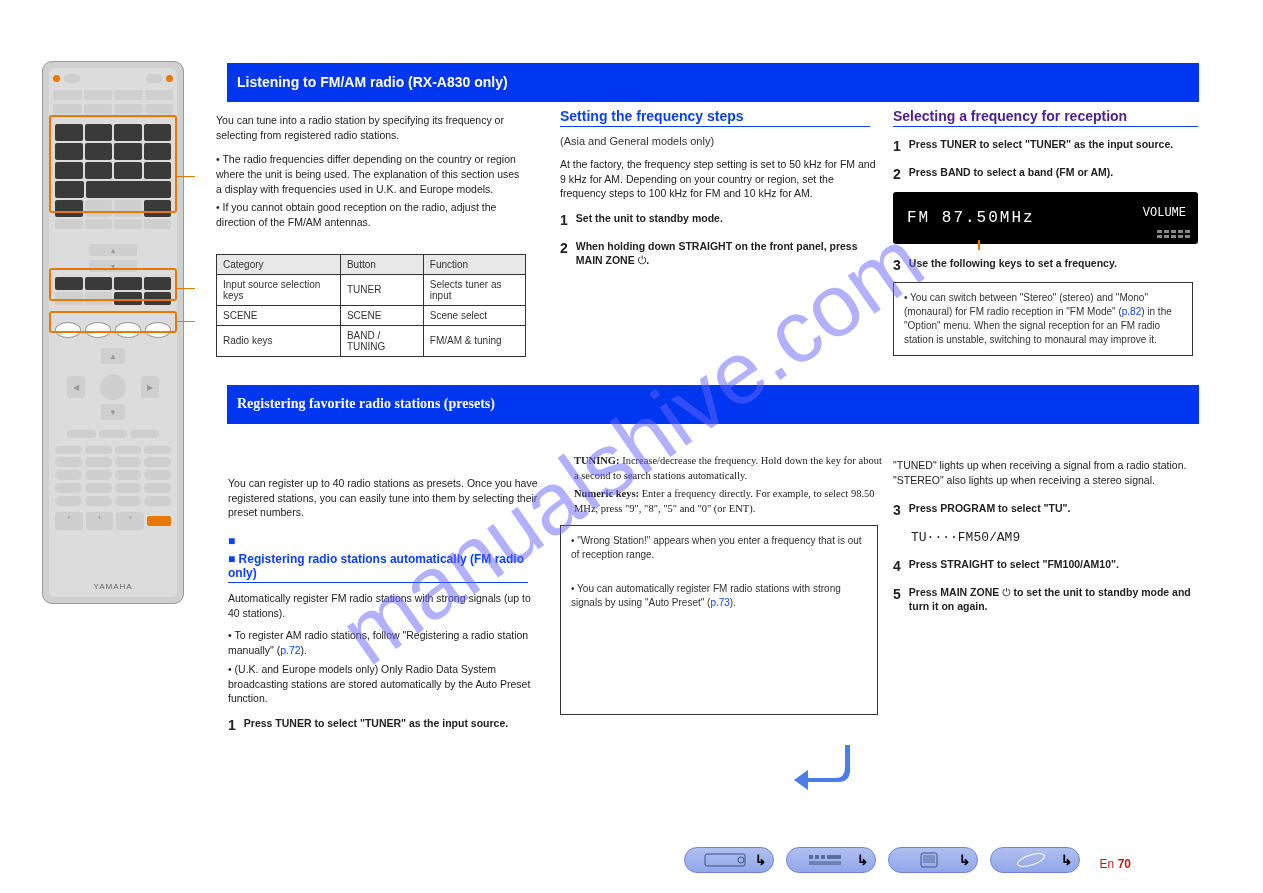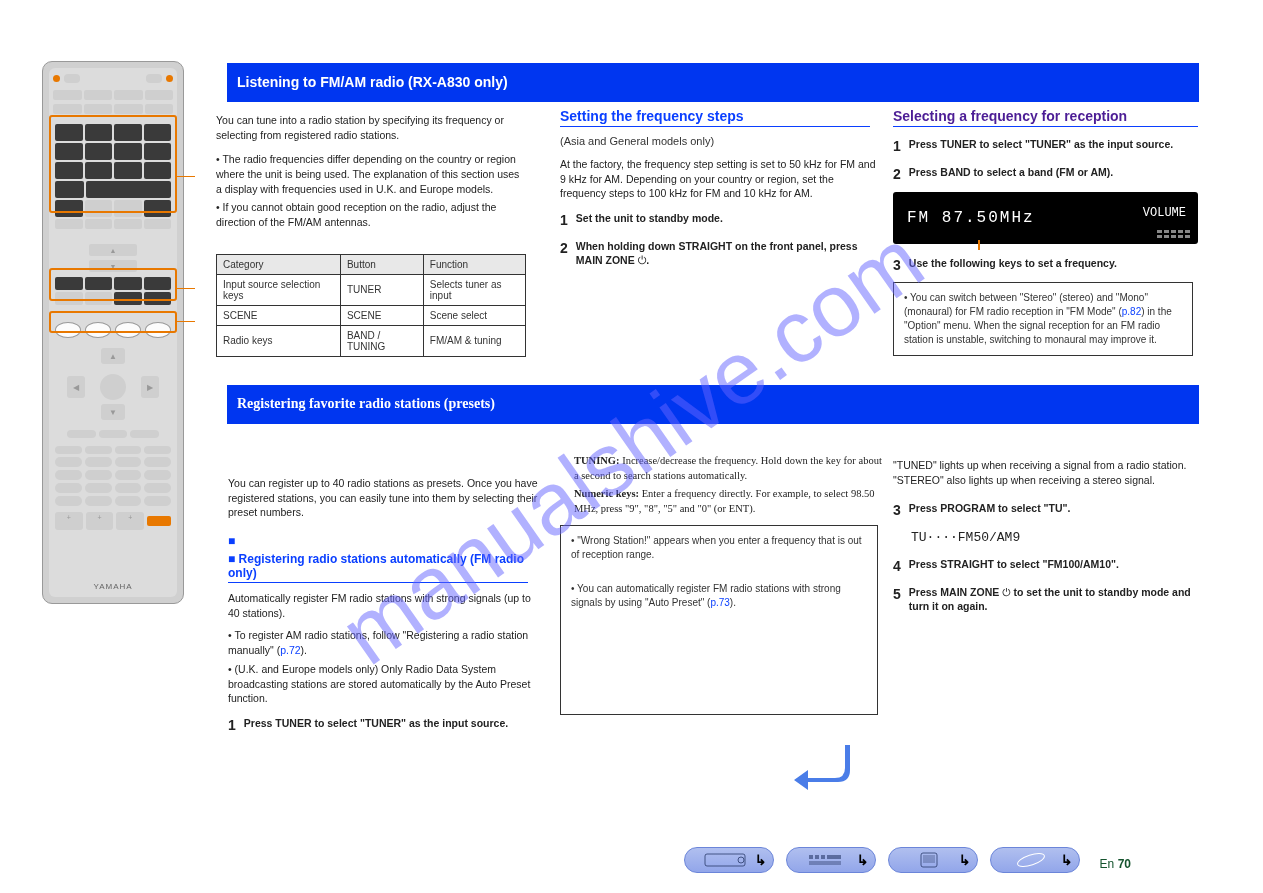--- a/index.html
+++ b/index.html
@@ -85,21 +85,21 @@
   .fd-grid span { width:5px; height:3px; background:#888; }
   .fd-mark { position:absolute; bottom:-6px; left:85px; width:2px; height:10px; background:#e87800; }
   .link-p { color:#0a3fff; }
   .center-tip { border:1px solid #333; width:318px; padding:8px 10px; font-size:10px; line-height:1.4; }
   .return-arrow { position:absolute; width:68px; height:50px; }
   .return-arrow svg { width:100%; height:100%; }
   .pager { position:absolute; bottom:20px; left:0; right:0; display:flex; justify-content:center; align-items:center; gap:12px; }
   .pager-btn { width:90px; height:26px; background:linear-gradient(#b0bfef,#92a6ea); border-radius:13px; border:1px solid #6b85d9; position:relative; display:flex; align-items:center; justify-content:center; }
   .pager-btn .ico { width:56px; height:18px; display:flex; align-items:center; justify-content:center; }
   .pager-btn .arr { position:absolute; right:6px; font-size:14px; color:#000; font-weight:bold; }
-  .page-num { position:absolute; bottom:22px; right:132px; font-size:12px; color:#14532d; }
+  .page-num { position:absolute; bottom:22px; right:132px; font-size:12px; color:#b91c1c; }
 </style>
 </head>
 <body>
 
 <div class="watermark">manualshive.com</div>
 
 <div class="remote">
   <div class="remote-inner">
     <div class="topbtns">
       <div style="display:flex; gap:4px; align-items:center;">

